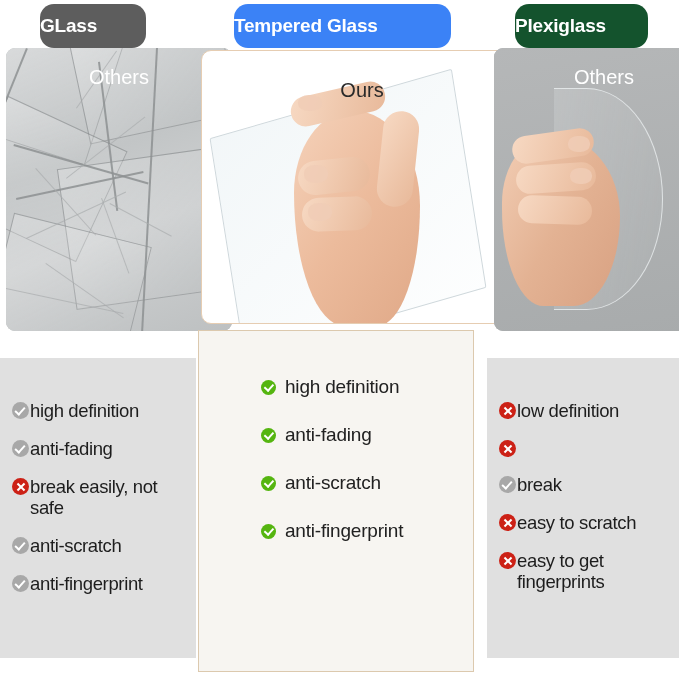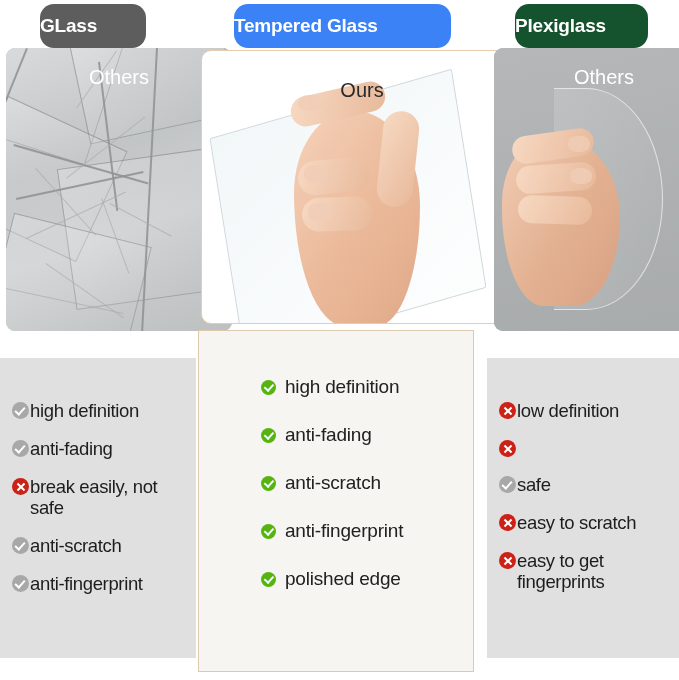--- a/index.html
+++ b/index.html
@@ -334,21 +334,21 @@
   <ul class="features side-list" id="list-right">
       <li>
         <span class="ico cross-red"></span>
         <span class="txt">low definition</span>
       </li>
       <li>
         <span class="ico cross-red"></span>
       </li>
       <li>
         <span class="ico check-gray"></span>
-        <span class="txt">safe</span>
+        <span class="txt">break</span>
       </li>
       <li>
         <span class="ico cross-red"></span>
         <span class="txt">easy to scratch</span>
       </li>
       <li>
         <span class="ico cross-red"></span>
         <span class="txt">easy to get fingerprints</span>
       </li>
     </ul>
@@ -365,18 +365,14 @@
         <span class="txt">anti-fading</span>
       </li>
       <li>
         <span class="ico check-green"></span>
         <span class="txt">anti-scratch</span>
       </li>
       <li>
         <span class="ico check-green"></span>
         <span class="txt">anti-fingerprint</span>
       </li>
-      <li>
-        <span class="ico check-green"></span>
-        <span class="txt">polished edge</span>
-      </li>
     </ul>
 </div>
 
 </body></html>

